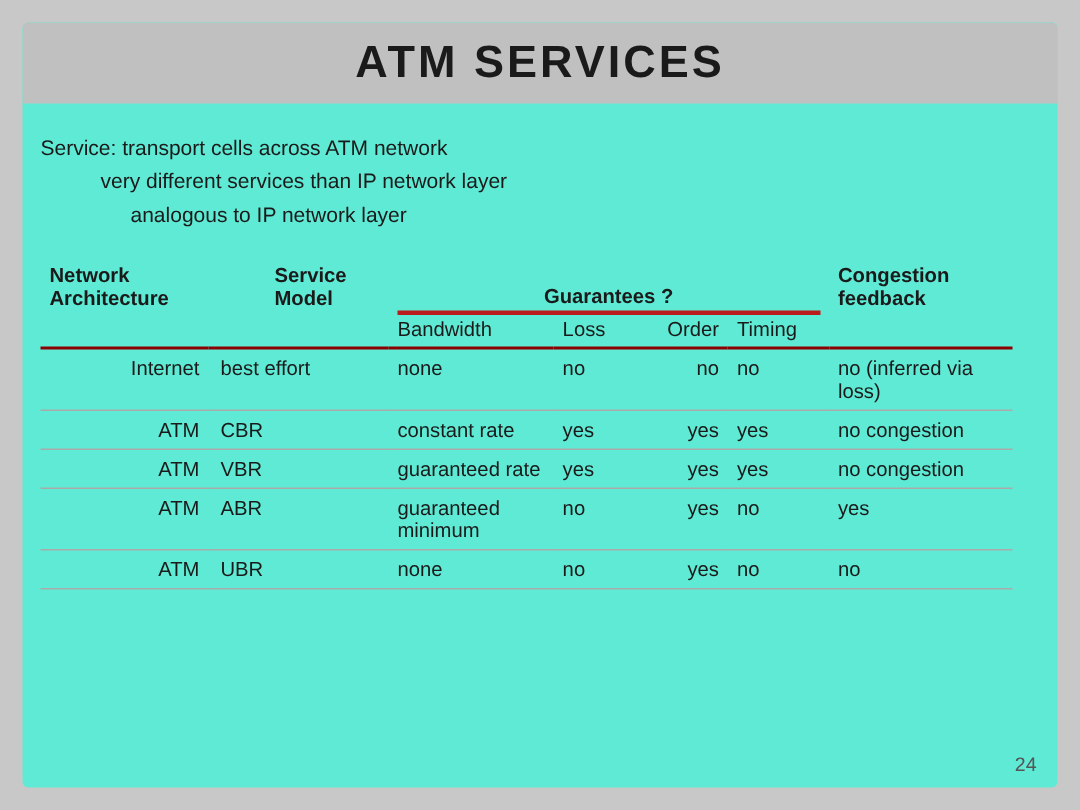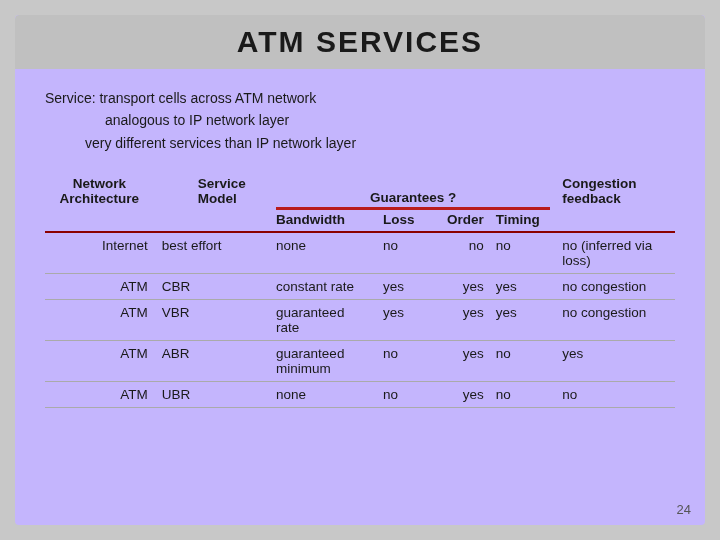--- a/index.html
+++ b/index.html
@@ -8,40 +8,40 @@
       height: 540px;
       background: #c8c8c8;
       display: flex;
       align-items: center;
       justify-content: center;
       font-family: Arial, sans-serif;
     }
     .slide {
       width: 690px;
       height: 510px;
-      background: #c4b5fd;
+      background: #5eead4;
       border-radius: 4px;
       padding: 0;
       position: relative;
       overflow: hidden;
     }
     .title-bar {
       background: #c0c0c0;
       text-align: center;
       padding: 10px 20px 10px 20px;
       border-radius: 4px 4px 0 0;
     }
     .title-bar h1 {
       font-size: 30px;
       font-weight: bold;
       color: #1a1a1a;
       letter-spacing: 2px;
     }
     .content {
-      padding: 18px 30px 10px 30px;
+      padding: 18px 30px 10px 12px;
     }
     .intro {
       font-size: 14px;
       color: #1a1a1a;
       line-height: 1.6;
       margin-bottom: 18px;
     }
     .table-wrapper {
       width: 100%;
     }
@@ -55,31 +55,31 @@
       font-weight: bold;
       color: #1a1a1a;
       vertical-align: bottom;
     }
     .guarantees-label {
       text-align: center;
       border-bottom: 3px solid #b91c1c;
       padding-bottom: 2px;
       font-weight: bold;
     }
-    .col-network { width: 90px; text-align: center; }
+    .col-network { width: 90px; text-align: left; }
     .col-service { width: 80px; text-align: left; padding-left: 8px; }
     .col-bandwidth { width: 90px; text-align: left; }
     .col-loss { width: 45px; text-align: left; }
     .col-order { width: 50px; text-align: right; }
     .col-timing { width: 55px; text-align: left; }
     .col-congestion { width: 100px; text-align: left; }
 
     .sub-header-row th {
       padding: 2px 6px 4px 6px;
-      font-weight: bold;
+      font-weight: normal;
       color: #1a1a1a;
       border-bottom: 2px solid #8b0000;
     }
     .sub-header-row .col-network {
       border-bottom: 2px solid #8b0000;
     }
 
     tbody tr {
       border-bottom: 1px solid #aaa;
     }
@@ -106,22 +106,22 @@
 </head>
 <body>
 
 <div class="slide">
   <div class="title-bar">
     <h1>ATM SERVICES</h1>
   </div>
   <div class="content">
     <div class="intro">
       <div>Service: transport cells across ATM network</div>
+      <div style="padding-left:40px;">very different services than IP network layer</div>
       <div style="padding-left:60px;">analogous to IP network layer</div>
-      <div style="padding-left:40px;">very different services than IP network layer</div>
     </div>
     <div class="table-wrapper">
       <table>
         <thead>
           <tr class="header-row">
             <th class="col-network">
               <div>Network</div>
               <div>Architecture</div>
             </th>
             <th class="col-service">

